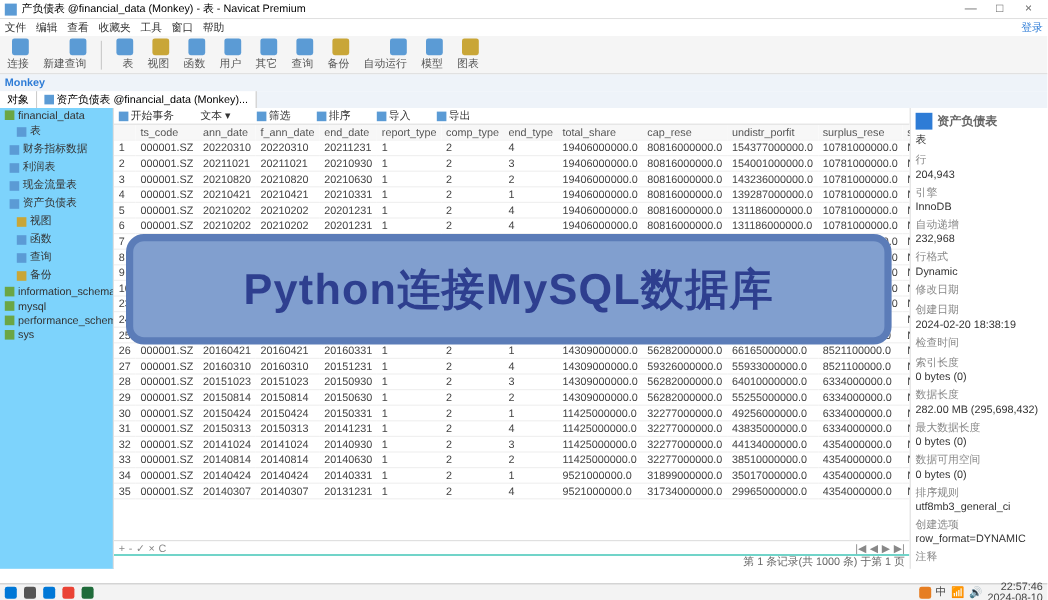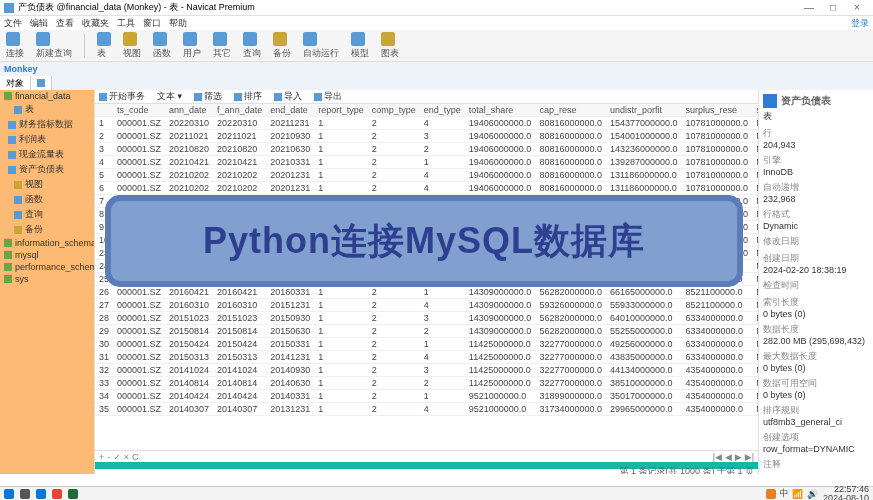--- a/index.html
+++ b/index.html
@@ -5,61 +5,61 @@
 * { margin:0; padding:0; box-sizing:border-box; font-family:"Microsoft YaHei",Arial,sans-serif; font-size:9px; }
 body { background:#fff; width:873px; height:500px; overflow:hidden; position:relative; }
 .titlebar { height:16px; background:#fff; display:flex; align-items:center; border-bottom:1px solid #e0e0e0; padding:0 4px; }
 .titlebar .title-icon { width:10px; height:10px; background:#5b9bd5; margin-right:4px; }
 .titlebar .spacer { flex:1; }
 .titlebar .winbtn { width:24px; text-align:center; color:#666; cursor:pointer; font-size:10px; }
 .menubar { height:14px; background:#fff; display:flex; align-items:center; padding:0 4px; gap:8px; color:#333; }
 .menubar .spacer { flex:1; }
 .menubar .login { color:#2e7cd6; cursor:pointer; }
 .ribbon { height:32px; background:#f5f5f5; display:flex; align-items:center; padding:0 6px; gap:12px; border-bottom:1px solid #ddd; }
-.ribbon-group { display:flex; flex-direction:column; align-items:flex-start; gap:1px; color:#555; cursor:pointer; }
+.ribbon-group { display:flex; flex-direction:column; align-items:flex-end; gap:1px; color:#555; cursor:pointer; }
 .ribbon-group .ico { width:14px; height:14px; background:#5b9bd5; border-radius:2px; }
 .ribbon-group .ico.y { background:#c9a637; }
 .ribbon-group.sep { width:1px; height:24px; background:#ccc; }
 .breadcrumb { height:14px; background:#eef3f9; display:flex; align-items:center; padding:0 4px; color:#2e7cd6; font-weight:bold; }
 .tabbar { height:14px; background:#eef3f9; display:flex; align-items:center; }
 .tab { padding:0 6px; height:14px; display:flex; align-items:center; gap:2px; border-right:1px solid #ccc; background:#fff; }
 .tab.sel { background:#fff; }
 .tab .tico { width:8px; height:8px; background:#5b9bd5; }
 .main { display:flex; height:calc(500px - 16px - 14px - 32px - 14px - 14px - 12px - 14px); }
-.sidebar { width:95px; background:#fdba74; border-right:1px solid #e0e0e0; overflow:hidden; }
+.sidebar { width:95px; background:#7dd3fc; border-right:1px solid #e0e0e0; overflow:hidden; }
 .tree-node { padding:1px 4px; display:flex; align-items:center; gap:3px; color:#333; cursor:pointer; white-space:nowrap; }
 .tree-node.root { font-weight:normal; }
 .tree-node.lvl1 { padding-left:14px; }
 .tree-node.lvl2 { padding-left:8px; }
 .tico2 { width:8px; height:8px; background:#5b9bd5; flex-shrink:0; }
 .tico2.g { background:#6ba644; }
 .tico2.y { background:#c9a637; }
 .center { flex:1; display:flex; flex-direction:column; overflow:hidden; }
-.grid-toolbar { height:14px; display:flex; align-items:center; gap:12px; padding:0 4px; border-bottom:1px solid #e0e0e0; color:#333; }
+.grid-toolbar { height:14px; display:flex; align-items:center; gap:22px; padding:0 4px; border-bottom:1px solid #e0e0e0; color:#333; }
 .grid-toolbar .tbtn { display:flex; align-items:center; gap:2px; cursor:pointer; }
 .grid { flex:1; overflow:auto; position:relative; }
 table { border-collapse:collapse; width:100%; }
 th,td { padding:1px 4px; text-align:left; white-space:nowrap; color:#444; border-bottom:1px solid #f0f0f0; }
 th { background:#f7f7f7; font-weight:normal; color:#555; position:sticky; top:0; }
 .grid-footer { height:12px; border-top:1px solid #e0e0e0; display:flex; align-items:center; padding:0 4px; gap:3px; color:#888; }
 .grid-footer .nav { cursor:pointer; }
 .sql-bar { height:12px; border-top:1px solid #e0e0e0; padding:0 4px; color:#666; display:flex; align-items:center; }
 .rightpanel { width:115px; background:#fff; border-left:1px solid #e0e0e0; padding:4px; overflow:hidden; }
 .rp-title { display:flex; align-items:center; gap:4px; margin-bottom:2px; }
 .rp-title .ico { width:14px; height:14px; background:#2e7cd6; }
 .rp-title .t { font-size:10px; color:#666; font-weight:bold; }
 .rp-label { color:#888; margin-top:4px; }
 .rp-value { color:#333; }
 .overlay { position:absolute; left:105px; top:195px; width:638px; height:92px; background:#819fcf; border:6px solid #5b7cb8; border-radius:15px; display:flex; align-items:center; justify-content:center; z-index:50; }
 .overlay-text { color:#2e3f8f; font-size:36px; font-weight:bold; letter-spacing:1px; }
 .taskbar { position:absolute; bottom:0; left:0; right:0; height:14px; background:#f3f3f3; border-top:1px solid #ccc; display:flex; align-items:center; padding:0 4px; gap:6px; }
 .taskbar .tbi { width:10px; height:10px; border-radius:2px; cursor:pointer; }
 .taskbar .spacer { flex:1; }
 .taskbar .tray { display:flex; gap:4px; align-items:center; color:#444; }
-.statusbar { height:12px; background:#fff; display:flex; align-items:center; padding:0 4px; font-size:8px; color:#666; border-top:7px solid #14b8a6; }
+.statusbar { height:12px; background:#fff; display:flex; align-items:center; padding:0 4px; font-size:8px; color:#666; border-top:1px solid #14b8a6; }
 .statusbar .spacer { flex:1; }
 </style>
 </head>
 <body>
 
 <div class="titlebar">
   <span class="title-icon"></span>
   <span>产负债表 @financial_data (Monkey) - 表 - Navicat Premium</span>
   <span class="spacer"></span>
   <span class="winbtn">—</span>
@@ -132,20 +132,21 @@
 </div>
 
 <div class="breadcrumb">Monkey</div>
 
 <div class="tabbar">
   <div class="tab">
       <span>对象</span>
     </div>
   <div class="tab sel">
       <span class="tico"></span>
+      <span>资产负债表 @financial_data (Monkey)...</span>
     </div>
 </div>
 
 <div class="main">
   <div class="sidebar">
     <div class="tree-node root">
         <span class="tico2 g"></span>
         <span>financial_data</span>
       </div>
     <div class="tree-node lvl1">

